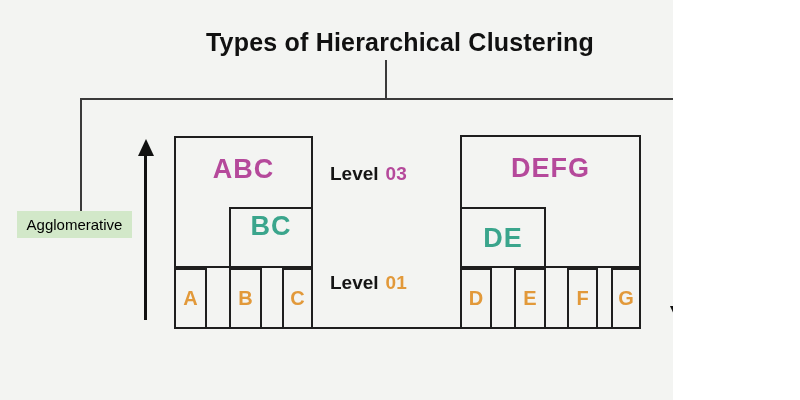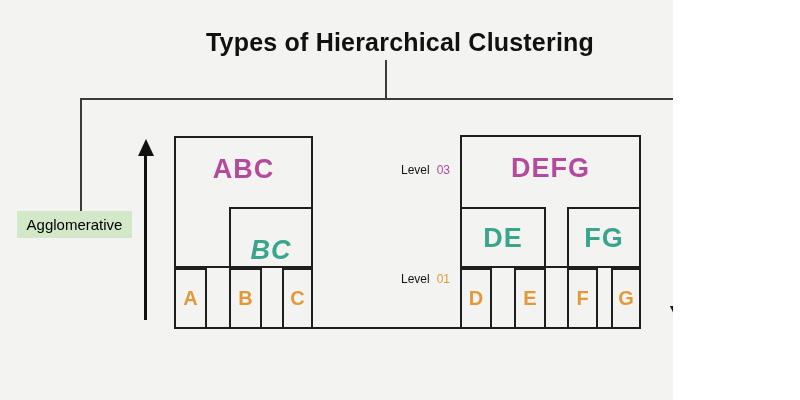--- a/index.html
+++ b/index.html
@@ -54,22 +54,22 @@
     display:flex;align-items:center;justify-content:center;
     font-size:20px;font-weight:bold;
   }
   .magenta{color:var(--magenta,#b5499b);}
   .teal{color:var(--teal,#3aa58c);}
   .orange{color:var(--orange,#e2993a);}
   .baseline{position:absolute;left:174px;top:327px;width:467px;height:2px;background:var(--line,#1e1e1e);}
   
   .level{
     position:absolute;left:330px;width:120px;
-    text-align:right;
-    font-size:12px;font-weight:normal;color:#151515;
+    text-align:left;
+    font-size:19px;font-weight:bold;color:#151515;
     white-space:nowrap;
   }
   .level .num{margin-left:7px;}
 </style>
 </head>
 <body>
 
 <div class="canvas">
 
   <h1 class="title">Types of Hierarchical Clustering</h1>
@@ -85,34 +85,31 @@
 
   <div class="shaft shaft-up"></div>
   <div class="head head-up"></div>
   <div class="shaft shaft-down"></div>
   <div class="head head-down"></div>
 
   <div class="box" style="left:174px;top:136px;width:139px;height:132px;">
     <span class="clabel magenta">ABC</span>
   </div>
   <div class="box" style="left:229px;top:207px;width:84px;height:61px;">
-    <span class="clabel teal" style="top:26px;font-style:italic;">BC</span>
+    <span class="clabel teal" style="top:2px;">BC</span>
   </div>
   <div class="box leaf orange" style="left:174px;top:268px;width:33px;height:61px;">A</div>
   <div class="box leaf orange" style="left:229px;top:268px;width:33px;height:61px;">B</div>
   <div class="box leaf orange" style="left:282px;top:268px;width:31px;height:61px;">C</div>
 
   <div class="box" style="left:460px;top:135px;width:181px;height:133px;">
     <span class="clabel magenta">DEFG</span>
   </div>
   <div class="box" style="left:460px;top:207px;width:86px;height:61px;">
     <span class="clabel teal" style="top:14px;">DE</span>
-  </div>
-  <div class="box" style="left:567px;top:207px;width:74px;height:61px;">
-    <span class="clabel teal" style="top:14px;">FG</span>
   </div>
   <div class="box leaf orange" style="left:460px;top:268px;width:32px;height:61px;">D</div>
   <div class="box leaf orange" style="left:514px;top:268px;width:32px;height:61px;">E</div>
   <div class="box leaf orange" style="left:567px;top:268px;width:31px;height:61px;">F</div>
   <div class="box leaf orange" style="left:611px;top:268px;width:30px;height:61px;">G</div>
 
   <div class="baseline"></div>
 
   <div class="level" style="top:163px;">
     <span>Level</span><span class="num magenta">03</span>

